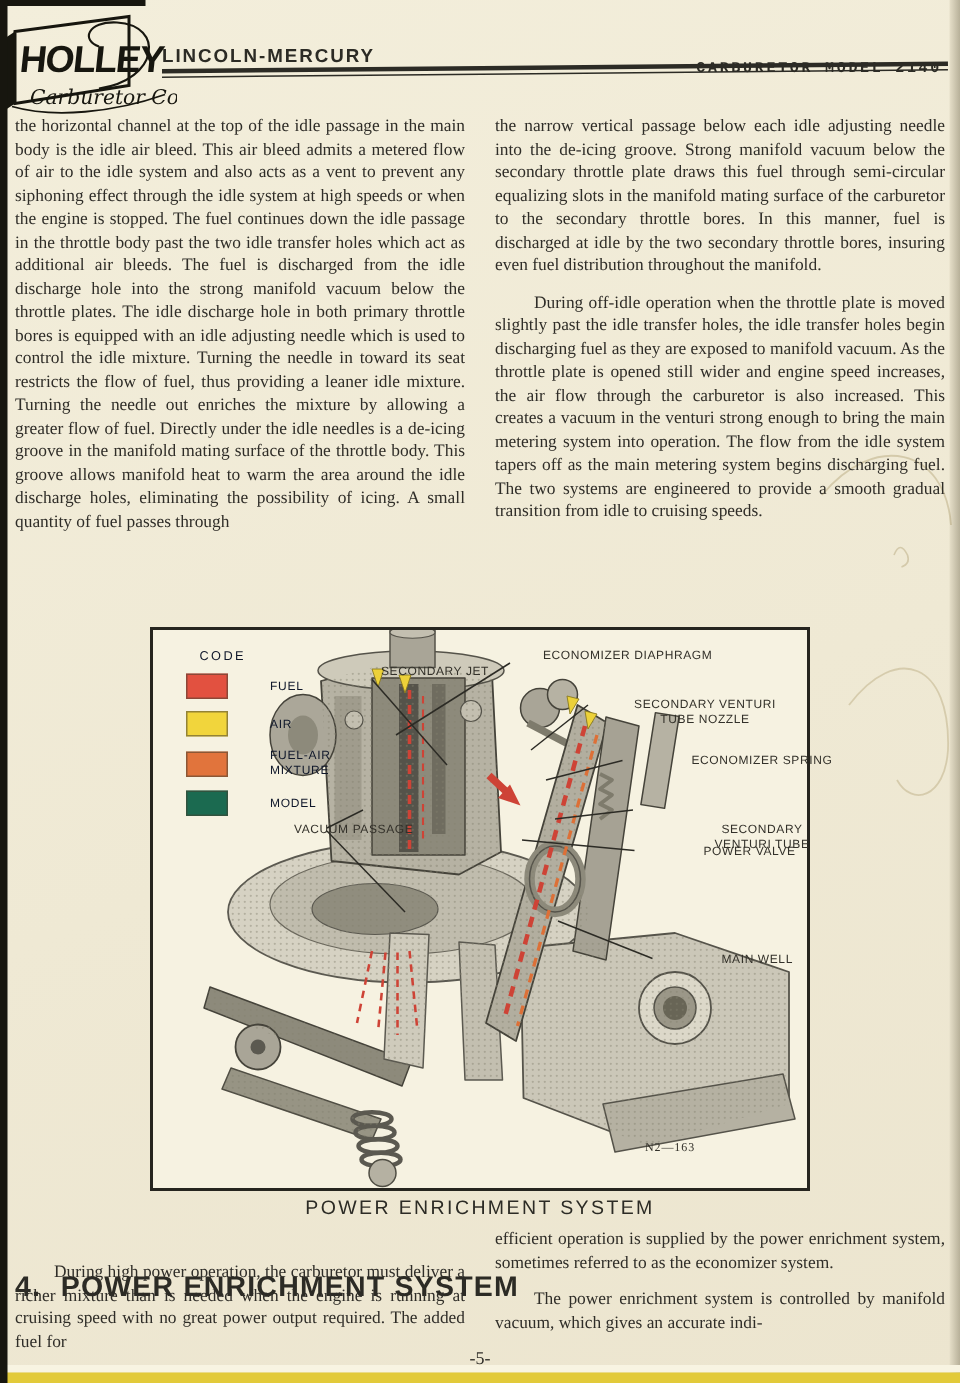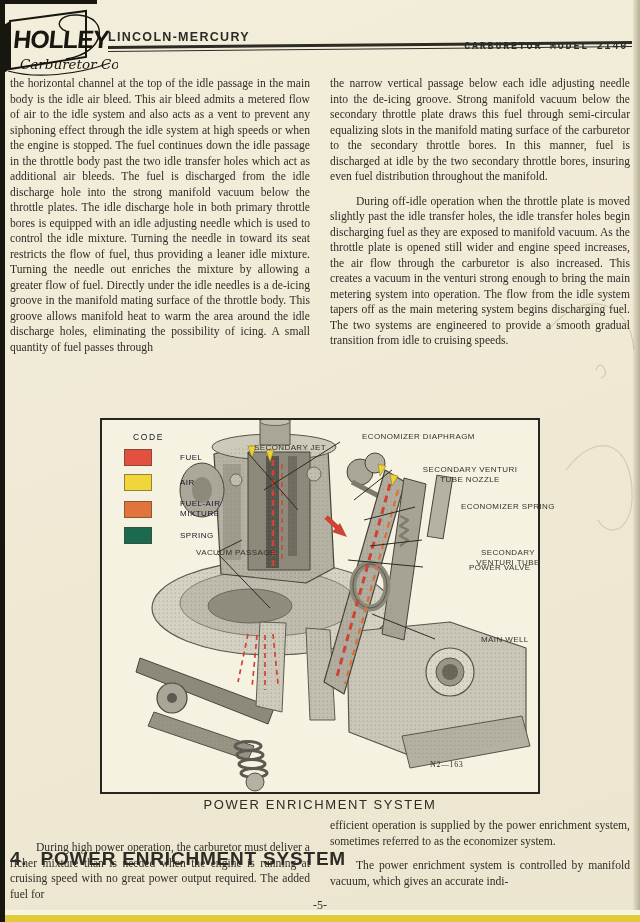--- a/index.html
+++ b/index.html
@@ -208,21 +208,21 @@
       <div class="legend-item">
         <span class="swatch" style="background-color: rgb(241, 213, 60);"></span>
         <span class="legend-label">AIR</span>
       </div>
       <div class="legend-item">
         <span class="swatch" style="background-color: rgb(225, 116, 60);"></span>
         <span class="legend-label" style="max-width:52px">FUEL-AIR MIXTURE</span>
       </div>
       <div class="legend-item">
         <span class="swatch" style="background-color: rgb(27, 106, 80);"></span>
-        <span class="legend-label">SPRING</span>
+        <span class="legend-label">MODEL</span>
       </div>
     </div>
 
     <div class="callout" style="left:108px;top:23px">SECONDARY JET</div>
     <div class="callout" style="left:216px;top:12px">ECONOMIZER DIAPHRAGM</div>
     <div class="callout ctr" style="left:272px;top:30px;width:104px">SECONDARY VENTURI TUBE NOZZLE</div>
     <div class="callout" style="left:315px;top:82px">ECONOMIZER SPRING</div>
     <div class="callout" style="left:50px;top:128px">VACUUM PASSAGE</div>
     <div class="callout ctr" style="left:322px;top:113px;width:80px">SECONDARY VENTURI TUBE</div>
     <div class="callout" style="left:323px;top:143px">POWER VALVE</div>

